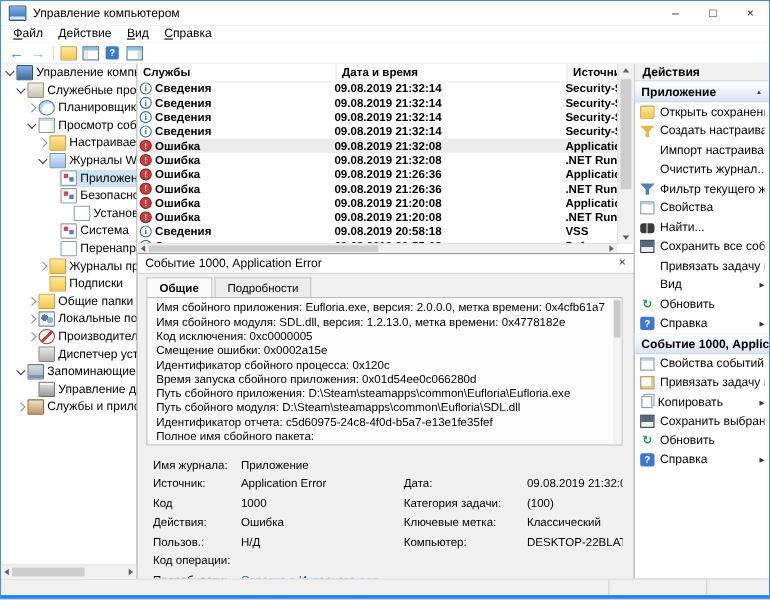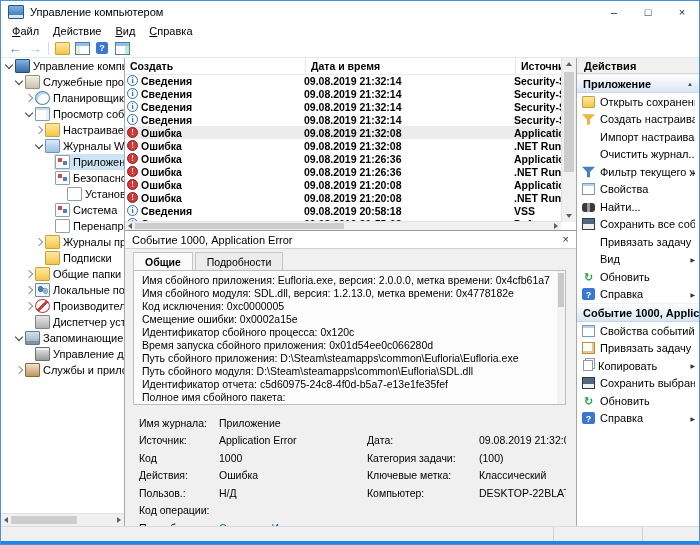--- a/index.html
+++ b/index.html
@@ -345,21 +345,21 @@
         <span class="arr arr-l"></span>
         <span class="hthumb"></span>
         <span class="arr arr-r" style="margin-left:auto"></span>
       </div>
     </div>
 
     <div class="center">
 
       <div class="event-list">
         <div class="list-header">
-          <span class="hc c-level">Создать</span>
+          <span class="hc c-level">Службы</span>
           <span class="hc c-date">Дата и время</span>
           <span class="hc c-source">Источник</span>
         </div>
         <div class="rows" id="evrows">
             <div class="ev-row">
               <span class="e-level">
                 <span class="evico info">i</span>
                 <span>Сведения</span>
               </span>
               <span class="e-date">09.08.2019 21:32:14</span>

